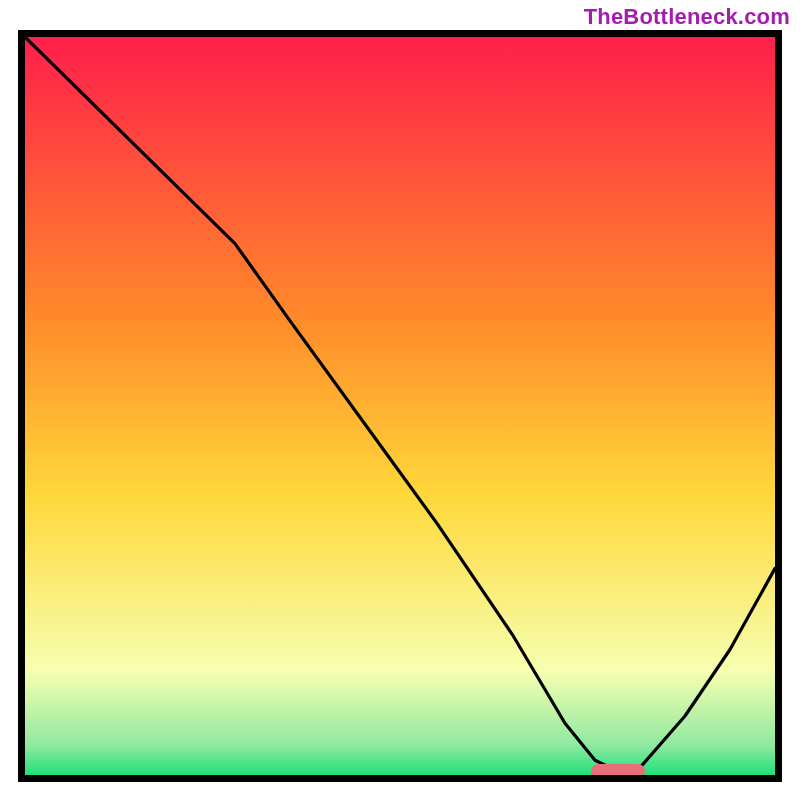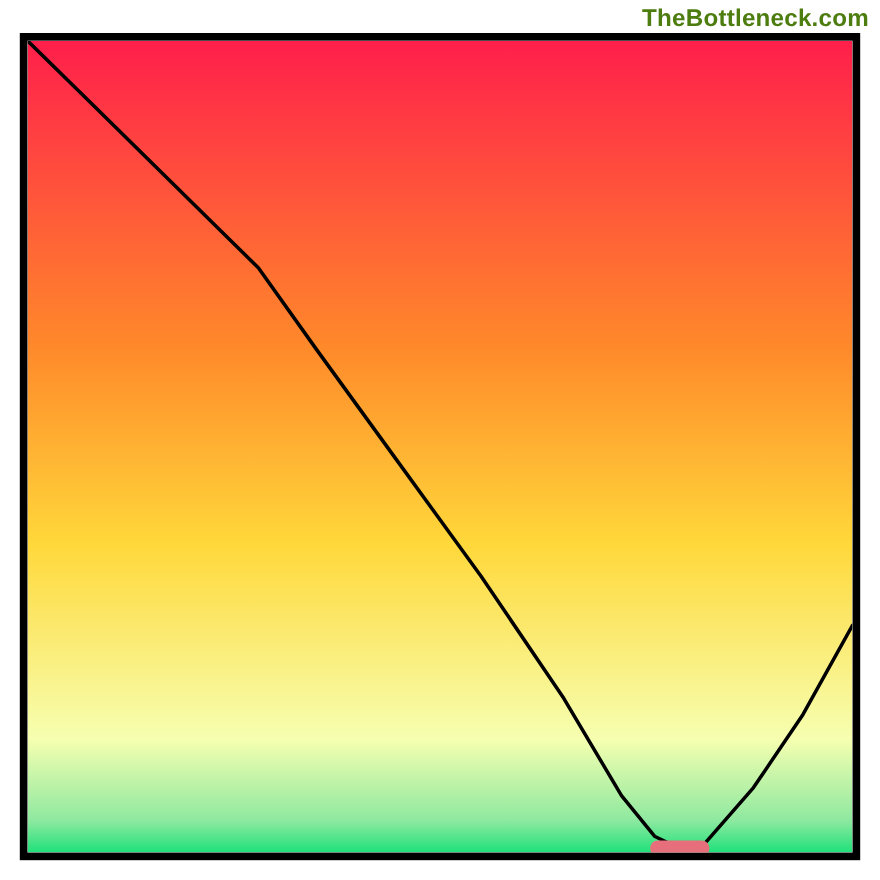--- a/index.html
+++ b/index.html
@@ -10,21 +10,21 @@
     background: #ffffff;
     overflow: hidden;
     font-family: sans-serif;
   }
   .watermark {
     position: absolute;
     top: 4px;
     right: 10px;
     font-size: 22px;
     font-weight: 600;
-    color: #4d7c0f;
+    color: #a21caf;
     letter-spacing: 0.2px;
     z-index: 10;
     user-select: none;
   }
   .chart-frame {
     position: absolute;
     left: 18px;
     top: 30px;
     width: 764px;
     height: 752px;

